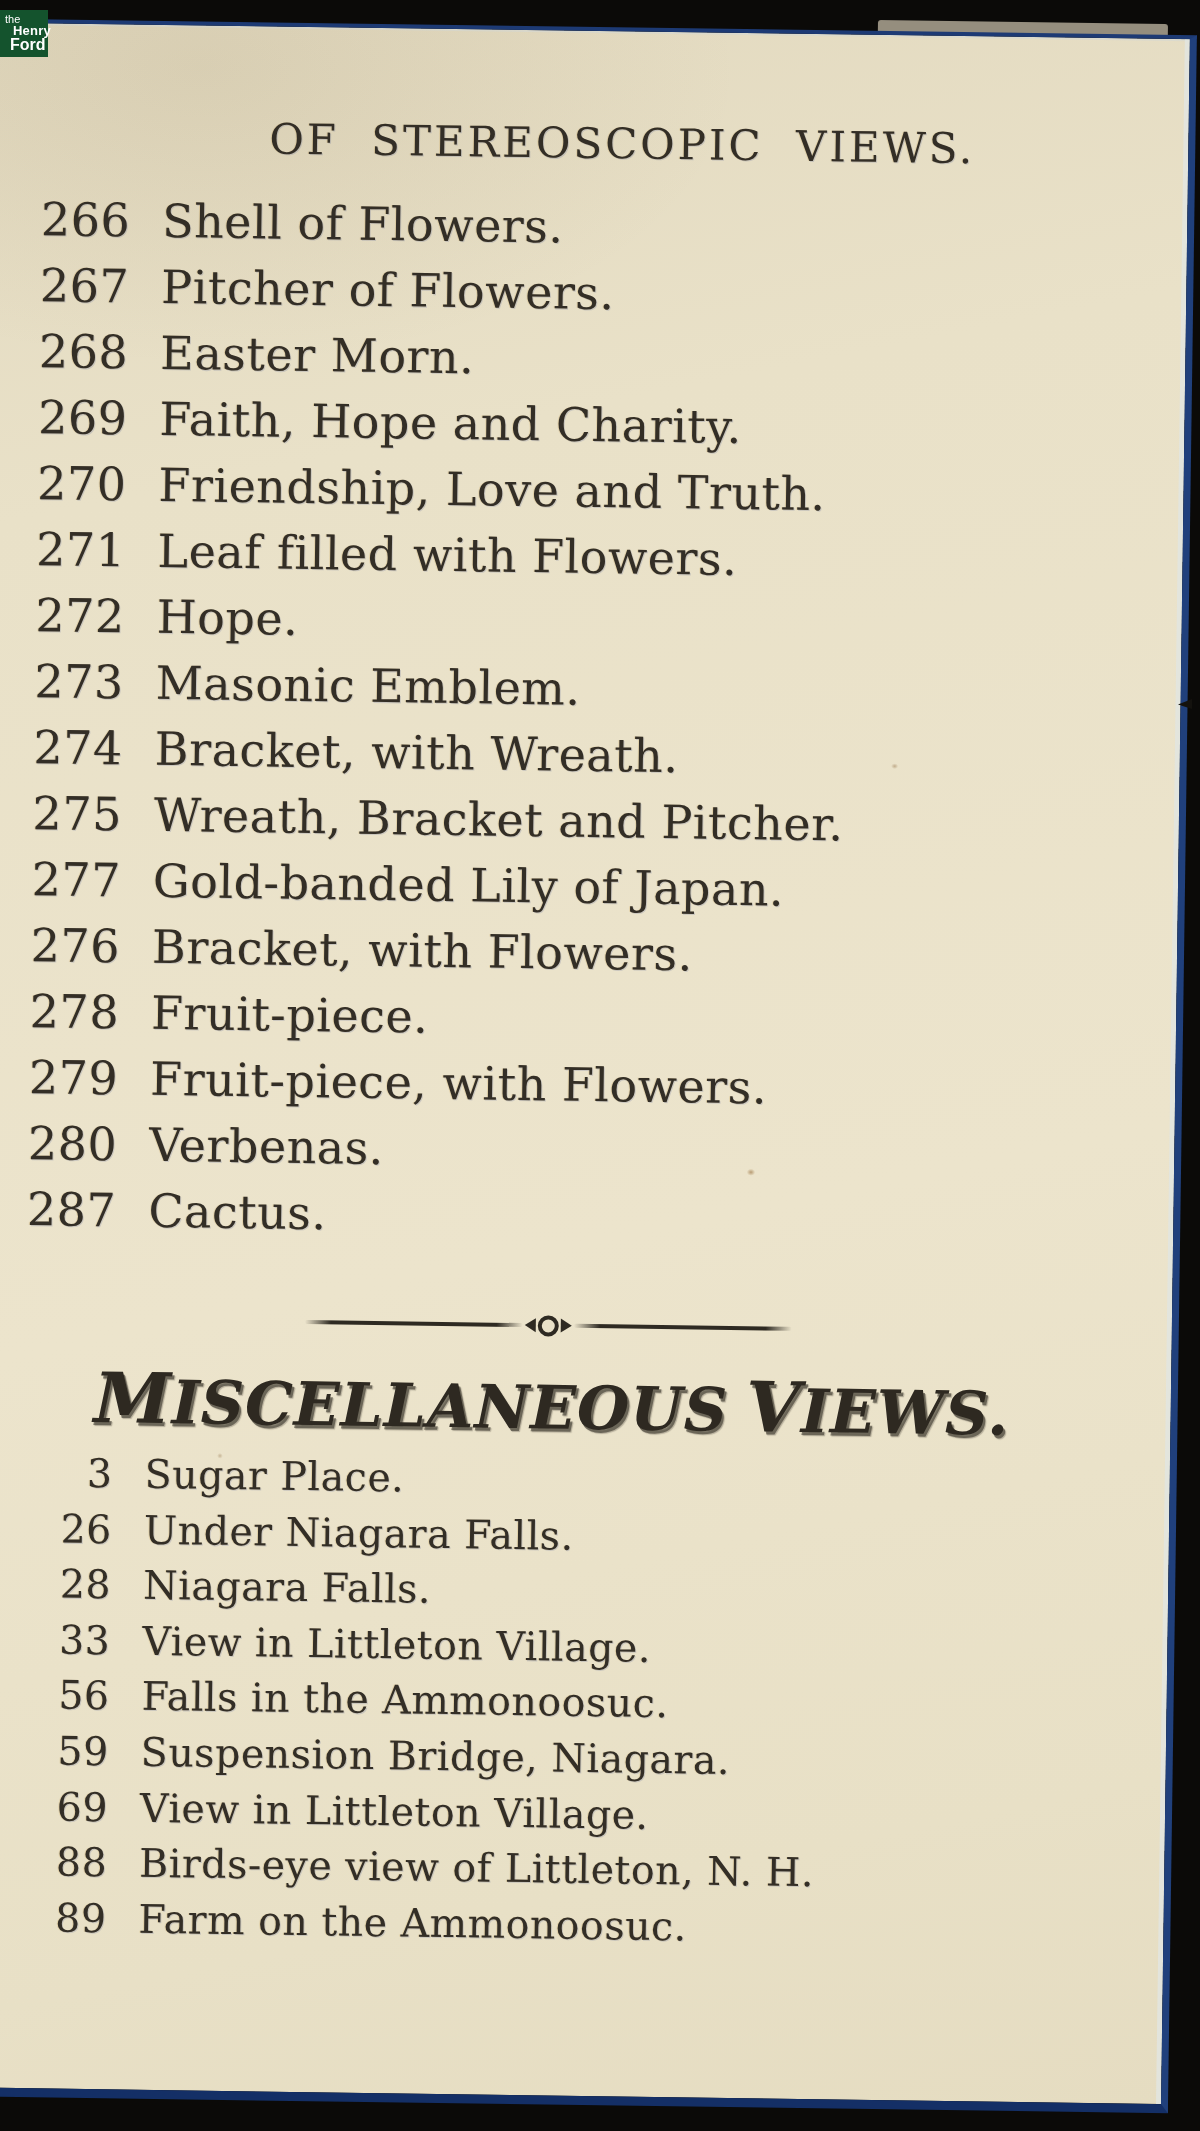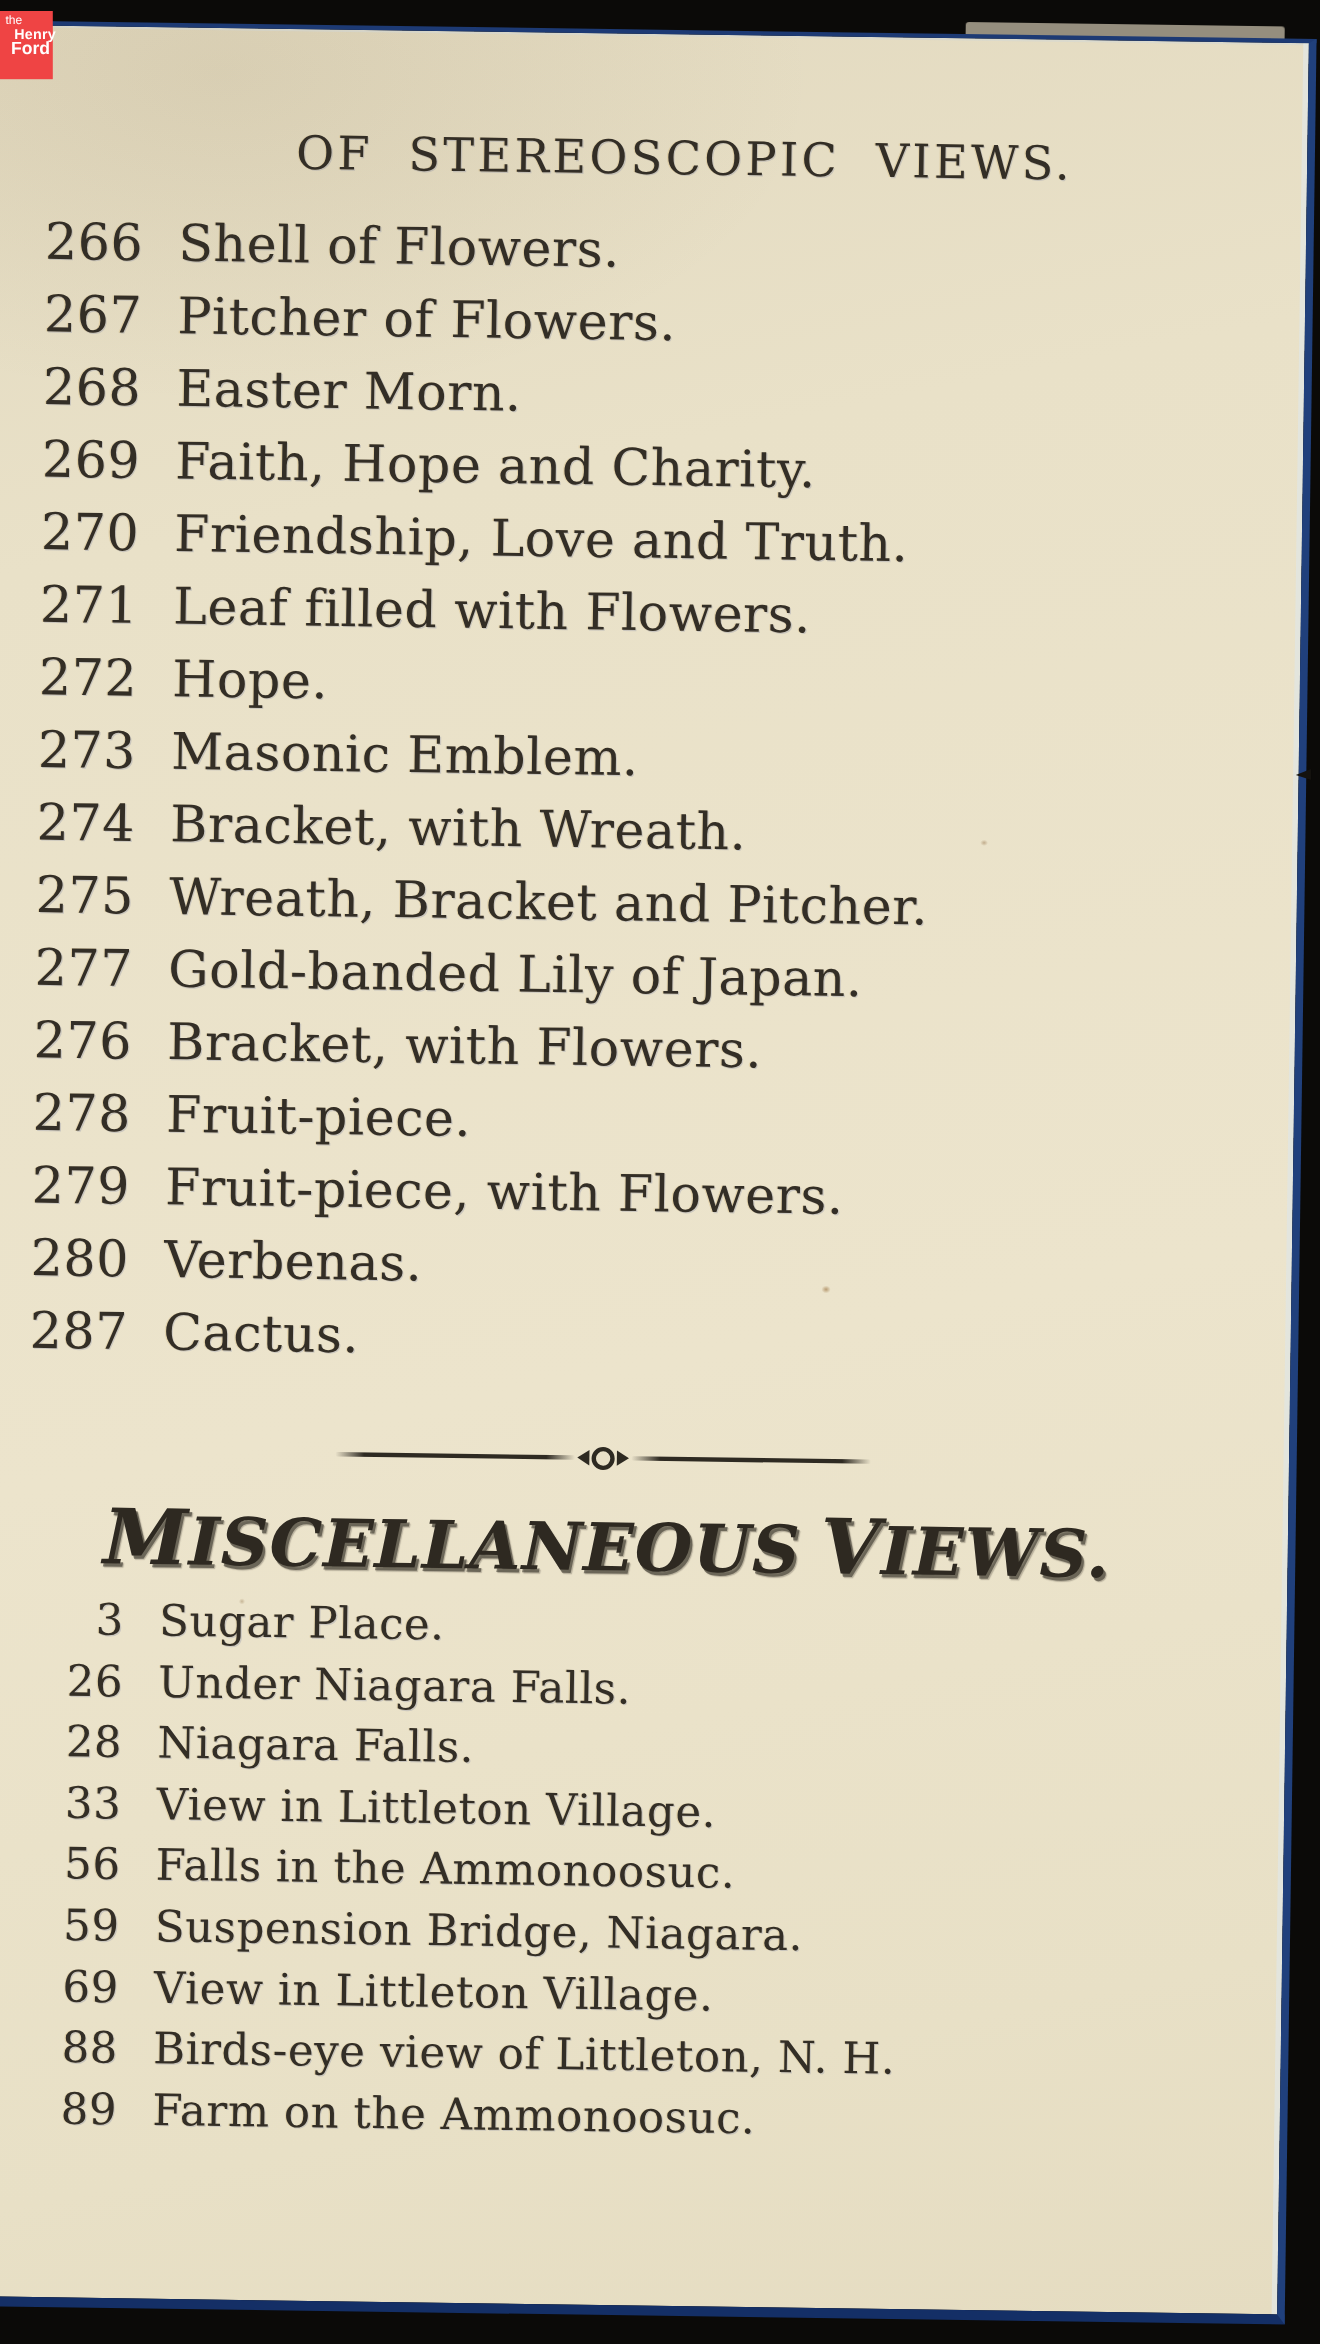--- a/index.html
+++ b/index.html
@@ -58,21 +58,21 @@
   .section-heading{
     position:absolute;left:158px;top:1333px;white-space:nowrap;
     font-size:60px;font-weight:bold;font-style:italic;letter-spacing:1px;
     color:#2e2921;
     text-shadow:2px 3px 0 rgba(46,41,33,0.55),3px 4px 1px rgba(46,41,33,0.28),-1px -1px 0 rgba(236,228,204,0.6);
   }
   .head-word{display:inline-block;margin-right:18px;}
   .head-word::first-letter{font-size:1.16em;}
   
   .brand{
-    position:absolute;left:0;top:10px;width:48px;height:62px;background:#ef4444;
+    position:absolute;left:0;top:10px;width:48px;height:47px;background:#14532d;
     z-index:5;color:#fff;font-family:"Liberation Sans","DejaVu Sans",sans-serif;text-decoration:underline;
   }
   .brand .the{position:absolute;left:5px;top:3px;font-size:11px;font-weight:normal;}
   .brand .henry{position:absolute;left:13px;top:13px;font-size:13px;font-weight:bold;letter-spacing:0.2px;}
   .brand .ford{position:absolute;left:10px;top:26px;font-size:16px;font-weight:bold;}
   
   .edge-mark{
     position:absolute;left:1178px;top:699px;width:14px;height:10px;z-index:6;
     background:#14120e;clip-path:polygon(100% 0,100% 100%,0 55%);
   }

